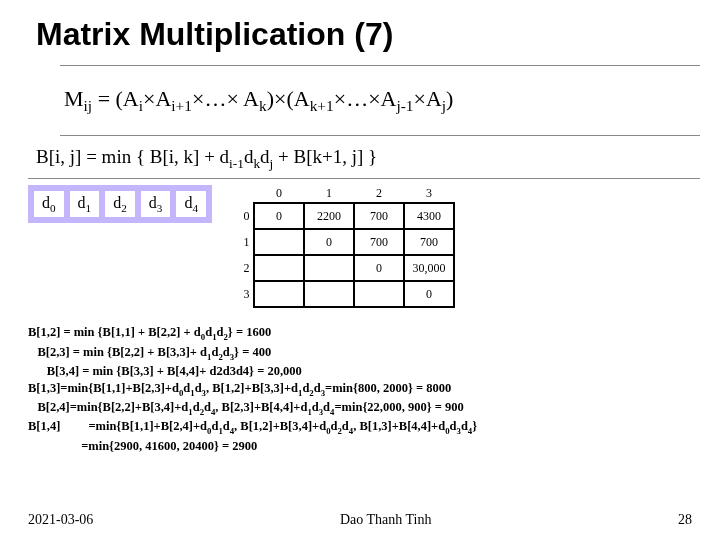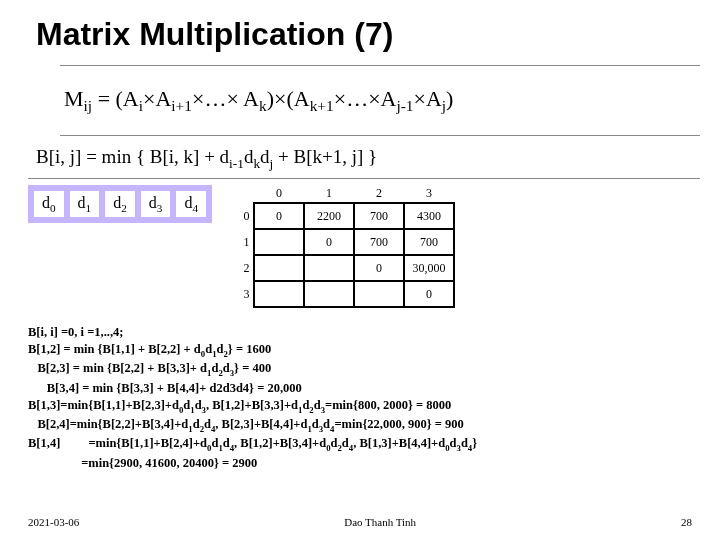--- a/index.html
+++ b/index.html
@@ -82,21 +82,21 @@
   .calc-block .line { white-space: pre; }
   .footer {
     position: absolute;
     bottom: 12px;
     left: 0;
     width: 720px;
     display: flex;
     justify-content: space-between;
     padding: 0 28px;
     font-family: "Times New Roman", serif;
-    font-size: 11px;
+    font-size: 14px;
   }
   sub { font-size: 0.7em; }
 </style>
 </head>
 <body>
 
 <div class="title">Matrix Multiplication (7)</div>
 
 <div class="formula-row">M<sub>ij</sub> = (A<sub>i</sub>×A<sub>i+1</sub>×…× A<sub>k</sub>)×(A<sub>k+1</sub>×…×A<sub>j-1</sub>×A<sub>j</sub>)</div>
 
@@ -152,21 +152,20 @@
       <td></td>
       <td></td>
       <td>0</td>
     </tr>
   </tbody>
     </table>
 
 </div>
 
 <div class="calc-block">
-  <div class="line">B[i, i] =0, i =1,..,4;</div>
   <div class="line">B[1,2] = min {B[1,1] + B[2,2] + d<sub>0</sub>d<sub>1</sub>d<sub>2</sub>} = 1600</div>
   <div class="line">   B[2,3] = min {B[2,2] + B[3,3]+ d<sub>1</sub>d<sub>2</sub>d<sub>3</sub>} = 400</div>
   <div class="line">      B[3,4] = min {B[3,3] + B[4,4]+ d2d3d4} = 20,000</div>
   <div class="line">B[1,3]=min{B[1,1]+B[2,3]+d<sub>0</sub>d<sub>1</sub>d<sub>3</sub>, B[1,2]+B[3,3]+d<sub>1</sub>d<sub>2</sub>d<sub>3</sub>=min{800, 2000} = 8000</div>
   <div class="line">   B[2,4]=min{B[2,2]+B[3,4]+d<sub>1</sub>d<sub>2</sub>d<sub>4</sub>, B[2,3]+B[4,4]+d<sub>1</sub>d<sub>3</sub>d<sub>4</sub>=min{22,000, 900} = 900</div>
   <div class="line">B[1,4]         =min{B[1,1]+B[2,4]+d<sub>0</sub>d<sub>1</sub>d<sub>4</sub>, B[1,2]+B[3,4]+d<sub>0</sub>d<sub>2</sub>d<sub>4</sub>, B[1,3]+B[4,4]+d<sub>0</sub>d<sub>3</sub>d<sub>4</sub>}</div>
   <div class="line">                 =min{2900, 41600, 20400} = 2900</div>
 </div>
 
 <div class="footer">

